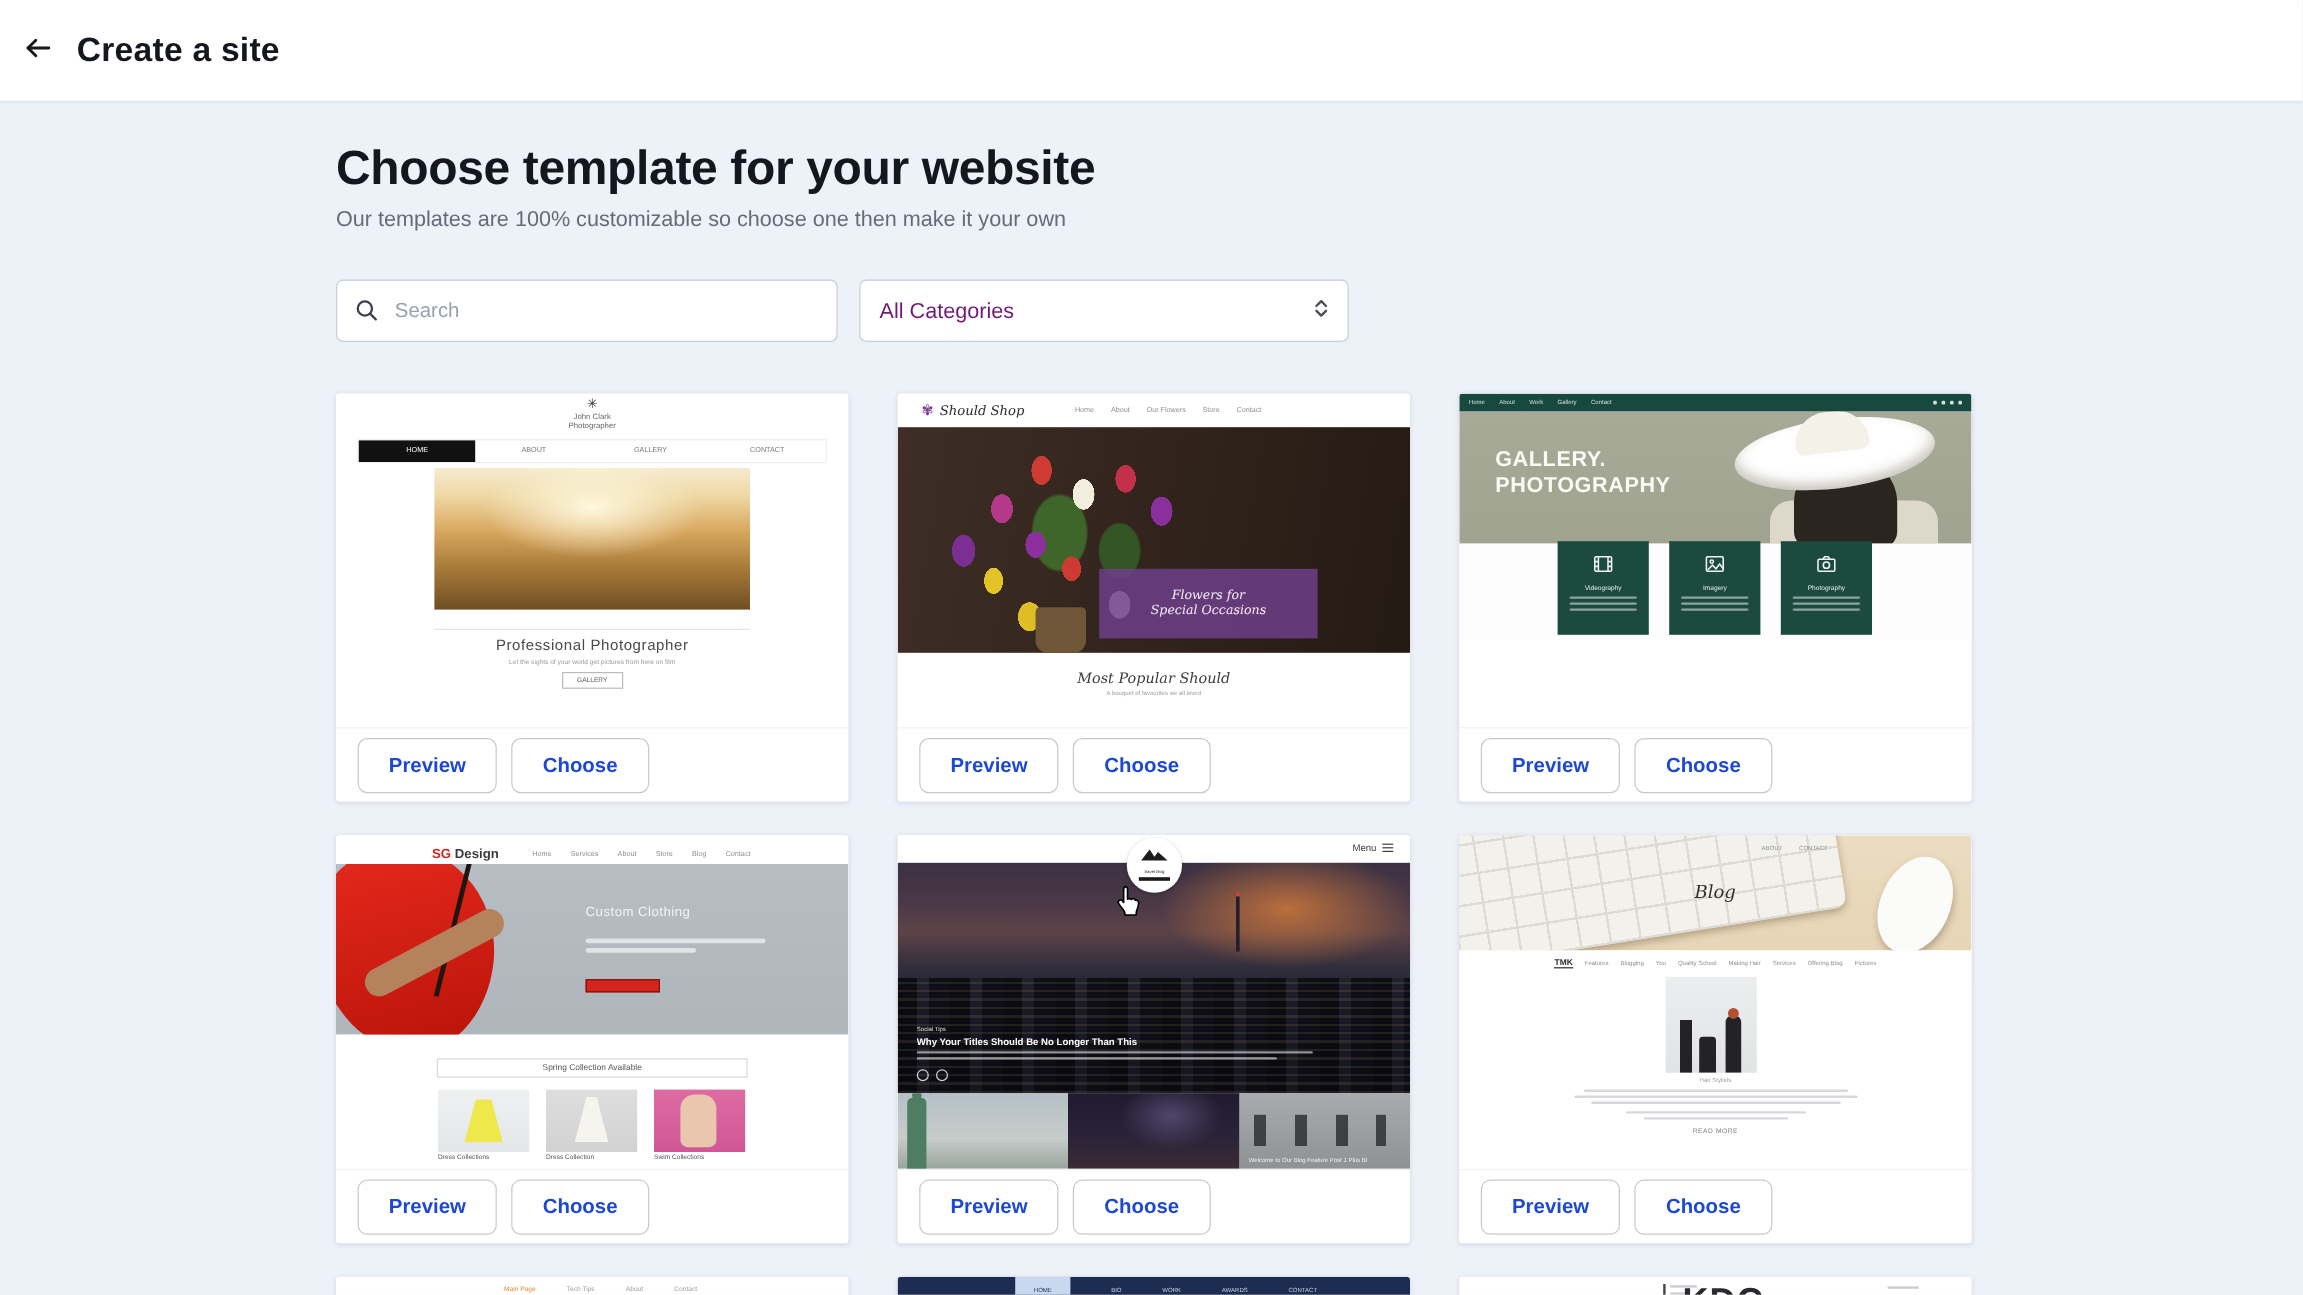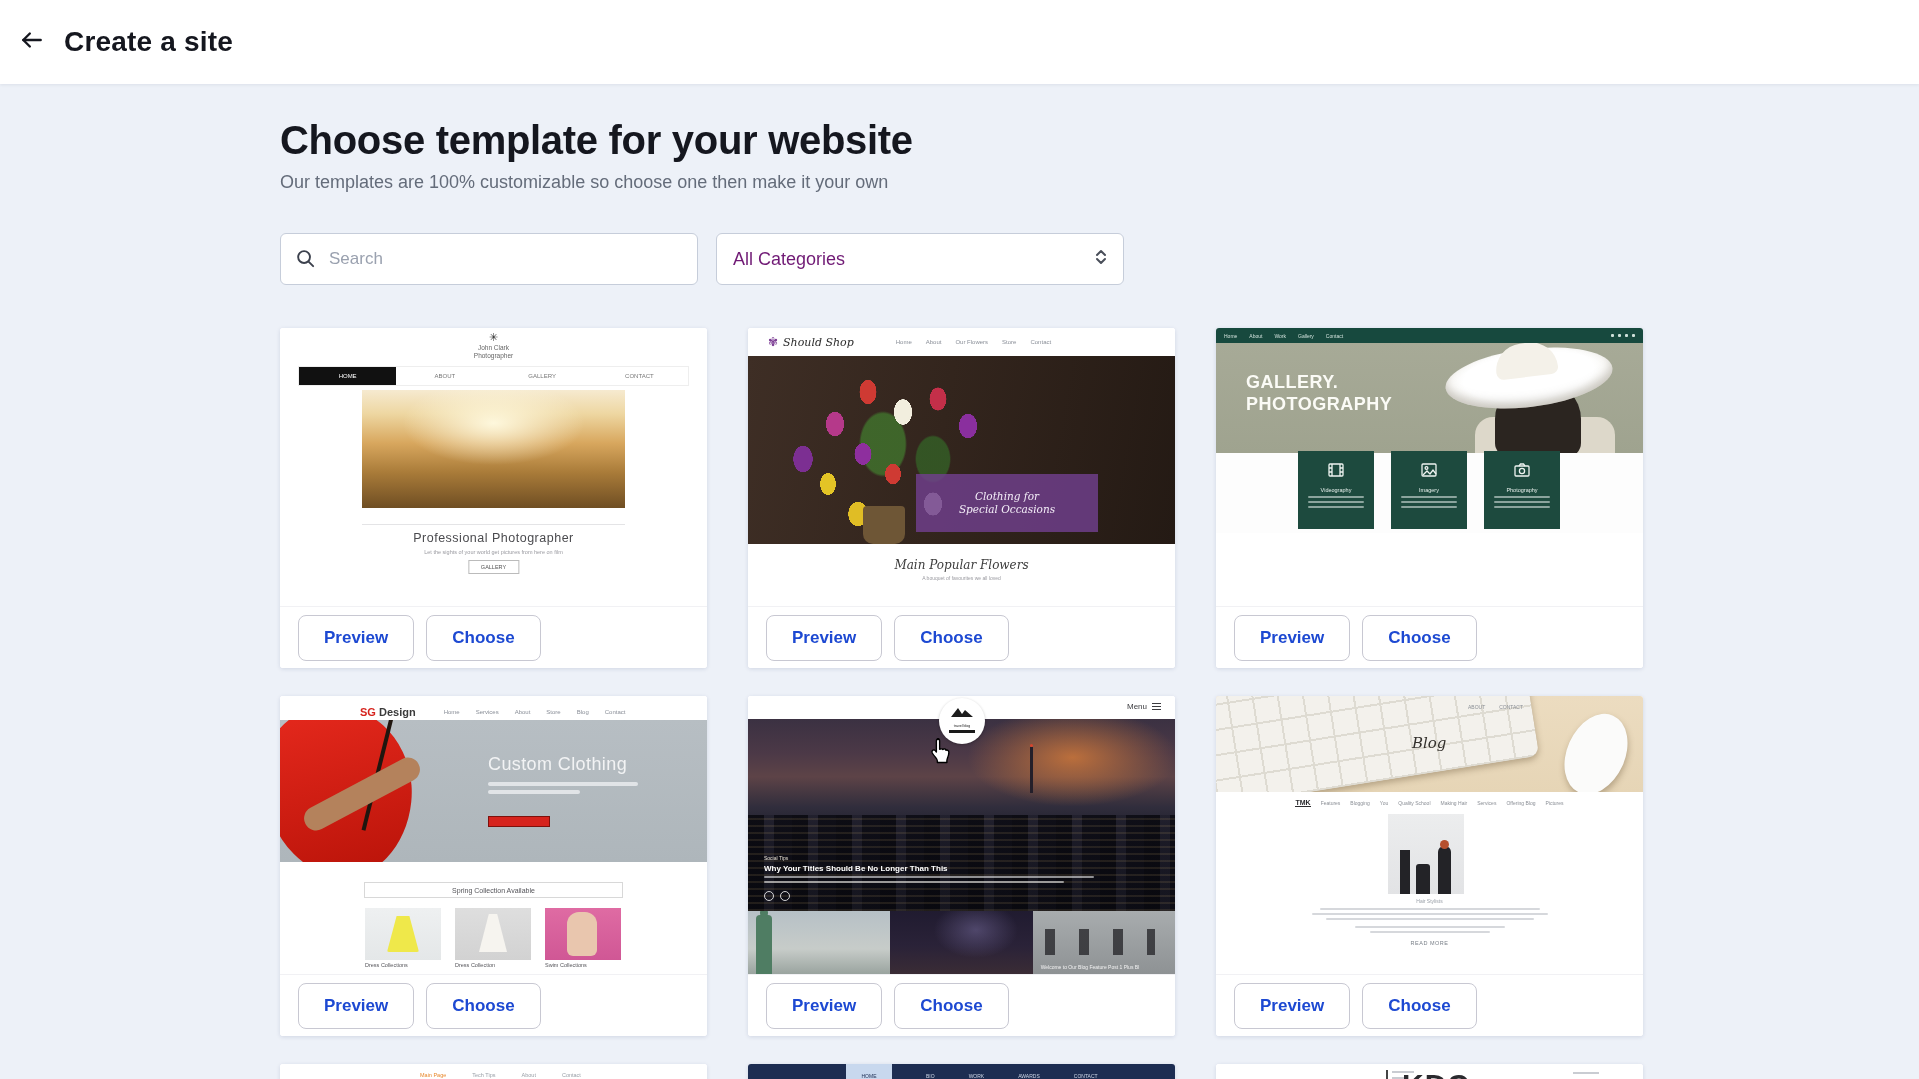--- a/index.html
+++ b/index.html
@@ -119,21 +119,21 @@
   
   .t4-head { position:absolute; top:0; left:0; right:0; height:32px; background:#fff; display:flex; align-items:center; padding:0 20px 0 80px; }
   .t4-logo { font-size:11px; font-weight:700; color:#3a3a3a; }
   .t4-logo b { color:#d6231d; }
   .t4-head .mnav { margin-left:28px; gap:16px; }
   .t4-hero { position:absolute; top:24px; left:0; right:0; height:142px; background:linear-gradient(180deg,#b7bec3,#aeb6bb); overflow:hidden; }
   .t4-dress { position:absolute; left:-18px; top:-14px; width:150px; height:170px; background:linear-gradient(160deg,#e82a1e,#b71208);
               border-radius:46% 54% 42% 58%/38% 52% 48% 62%; transform:rotate(6deg); }
   .t4-arm { position:absolute; left:18px; top:62px; width:128px; height:24px; background:#b4825c; border-radius:14px; transform:rotate(-28deg); }
   .t4-strap { position:absolute; left:96px; top:-8px; width:4px; height:120px; background:#20160f; transform:rotate(14deg); }
-  .t4-ht { position:absolute; left:208px; top:34px; font-size:18px; color:#f2f3f4; letter-spacing:.4px; }
+  .t4-ht { position:absolute; left:208px; top:34px; font-size:11px; color:#f2f3f4; letter-spacing:.4px; }
   .t4-hl { position:absolute; left:208px; background:rgba(240,242,244,.75); height:4px; border-radius:2px; }
   .t4-btn { position:absolute; left:208px; top:96px; width:62px; height:11px; background:#d6231d; border:1px solid #7e100c; }
   .t4-bar { position:absolute; left:84px; right:84px; top:186px; height:16px; border:1px solid #d8d8d8; display:flex;
             align-items:center; justify-content:center; font-size:7px; color:#55555a; background:#fff; }
   .t4-prod { position:absolute; top:212px; width:76px; height:52px; }
   .t4-plbl { position:absolute; top:266px; font-size:5.5px; color:#55555a; }
 
   
   .t5-top { position:absolute; top:0; left:0; right:0; height:23px; background:#fff; }
   .t5-menu { position:absolute; right:14px; top:5px; font-size:8px; color:#3c3c40; display:flex; align-items:center; gap:5px; }
@@ -285,26 +285,26 @@
               <span>About</span>
               <span>Our Flowers</span>
               <span>Store</span>
               <span>Contact</span>
             </div>
           </div>
           <div class="t2-hero">
             <div class="t2-bouq"></div>
             <div class="t2-vase"></div>
             <div class="t2-box">
-              <span>Clothing for</span>
+              <span>Flowers for</span>
               <span>Special Occasions</span>
             </div>
           </div>
           <div class="t2-sec">
-            <span class="t2-sect">Main Popular Flowers</span>
+            <span class="t2-sect">Most Popular Should</span>
             <span class="t2-secs">A bouquet of favourites we all loved</span>
           </div>
         </div>
         <div class="cfoot">
           <button class="btn">Preview</button>
           <button class="btn">Choose</button>
         </div>
       </div>
 
       <div class="card">

